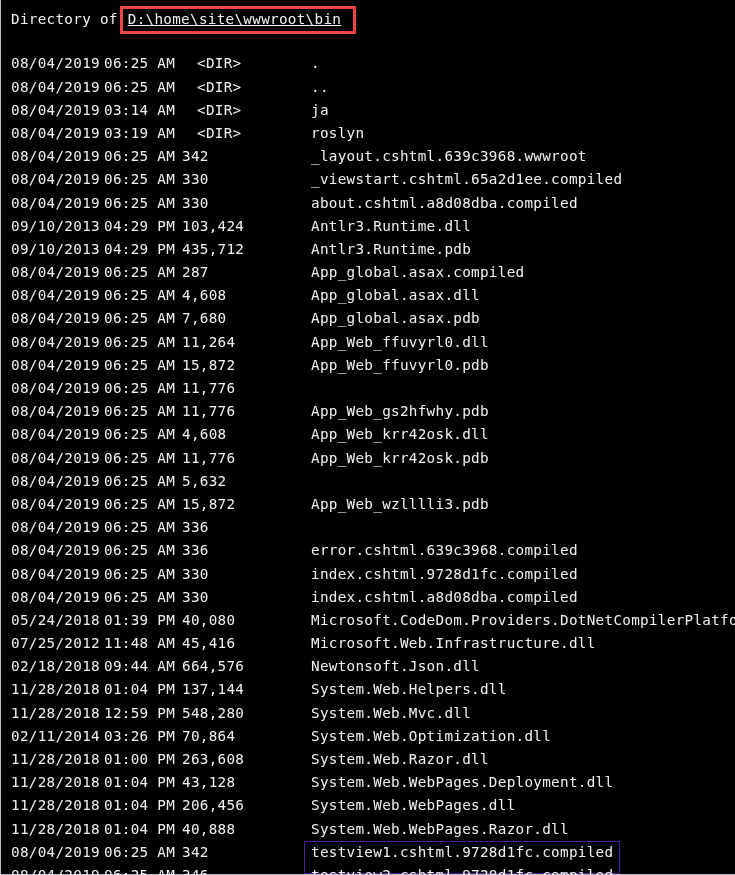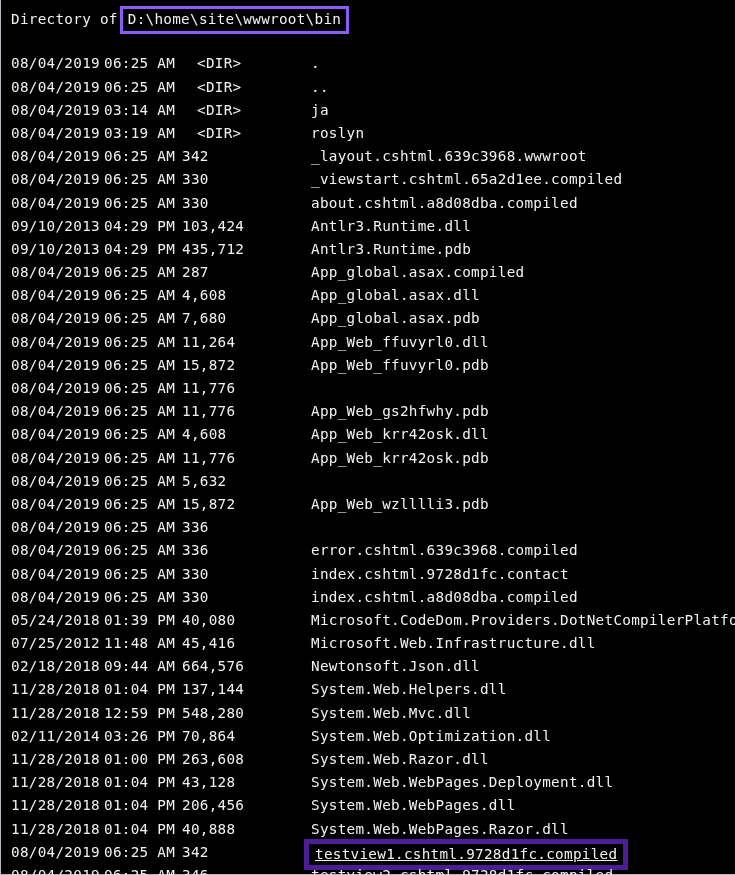--- a/index.html
+++ b/index.html
@@ -44,34 +44,34 @@
   }
   
   .col-date  { position: absolute; left: 10px; }
   .col-time  { position: absolute; left: 103px; }
   .col-dir   { position: absolute; left: 196px; }
   .col-size  { position: absolute; left: 181px; width: 122px; text-align: left; }
   .col-name  { position: absolute; left: 310px; }
 
   .hl-path {
     display: inline-block;
-    border: 3px solid #8b5cf6;
-    padding: 1px 5px 2px 5px;
+    border: 3px solid #ef4444;
+    padding: 1px 12px 2px 5px;
     margin-left: 2px;
     line-height: 19px;
     vertical-align: middle;
+    text-decoration: underline;
   }
   .hl-name {
     display: inline-block;
-    border: 5px solid #4c1d95;
-    padding: 0px 6px 1px 6px;
+    border: 1px solid #4c1d95;
+    padding: 0px 6px 11px 6px;
     margin-left: -7px;
     margin-top: -2px;
     line-height: 20px;
-    text-decoration: underline;
   }
 </style>
 </head>
 <body>
 
 <div id="console">
 
   <div class="header-line"><span>Directory of</span><span class="hl-path">D:\home\site\wwwroot\bin</span></div>
 
   <div class="spacer"></div>
@@ -92,21 +92,21 @@
       <div class="line"><span class="col-date">08/04/2019</span><span class="col-time">06:25 AM</span><span class="col-size">11,264</span><span class="col-name">App_Web_ffuvyrl0.dll</span></div>
       <div class="line"><span class="col-date">08/04/2019</span><span class="col-time">06:25 AM</span><span class="col-size">15,872</span><span class="col-name">App_Web_ffuvyrl0.pdb</span></div>
       <div class="line"><span class="col-date">08/04/2019</span><span class="col-time">06:25 AM</span><span class="col-size">11,776</span></div>
       <div class="line"><span class="col-date">08/04/2019</span><span class="col-time">06:25 AM</span><span class="col-size">11,776</span><span class="col-name">App_Web_gs2hfwhy.pdb</span></div>
       <div class="line"><span class="col-date">08/04/2019</span><span class="col-time">06:25 AM</span><span class="col-size">4,608</span><span class="col-name">App_Web_krr42osk.dll</span></div>
       <div class="line"><span class="col-date">08/04/2019</span><span class="col-time">06:25 AM</span><span class="col-size">11,776</span><span class="col-name">App_Web_krr42osk.pdb</span></div>
       <div class="line"><span class="col-date">08/04/2019</span><span class="col-time">06:25 AM</span><span class="col-size">5,632</span></div>
       <div class="line"><span class="col-date">08/04/2019</span><span class="col-time">06:25 AM</span><span class="col-size">15,872</span><span class="col-name">App_Web_wzlllli3.pdb</span></div>
       <div class="line"><span class="col-date">08/04/2019</span><span class="col-time">06:25 AM</span><span class="col-size">336</span></div>
       <div class="line"><span class="col-date">08/04/2019</span><span class="col-time">06:25 AM</span><span class="col-size">336</span><span class="col-name">error.cshtml.639c3968.compiled</span></div>
-      <div class="line"><span class="col-date">08/04/2019</span><span class="col-time">06:25 AM</span><span class="col-size">330</span><span class="col-name">index.cshtml.9728d1fc.contact</span></div>
+      <div class="line"><span class="col-date">08/04/2019</span><span class="col-time">06:25 AM</span><span class="col-size">330</span><span class="col-name">index.cshtml.9728d1fc.compiled</span></div>
       <div class="line"><span class="col-date">08/04/2019</span><span class="col-time">06:25 AM</span><span class="col-size">330</span><span class="col-name">index.cshtml.a8d08dba.compiled</span></div>
       <div class="line"><span class="col-date">05/24/2018</span><span class="col-time">01:39 PM</span><span class="col-size">40,080</span><span class="col-name">Microsoft.CodeDom.Providers.DotNetCompilerPlatform.dll</span></div>
       <div class="line"><span class="col-date">07/25/2012</span><span class="col-time">11:48 AM</span><span class="col-size">45,416</span><span class="col-name">Microsoft.Web.Infrastructure.dll</span></div>
       <div class="line"><span class="col-date">02/18/2018</span><span class="col-time">09:44 AM</span><span class="col-size">664,576</span><span class="col-name">Newtonsoft.Json.dll</span></div>
       <div class="line"><span class="col-date">11/28/2018</span><span class="col-time">01:04 PM</span><span class="col-size">137,144</span><span class="col-name">System.Web.Helpers.dll</span></div>
       <div class="line"><span class="col-date">11/28/2018</span><span class="col-time">12:59 PM</span><span class="col-size">548,280</span><span class="col-name">System.Web.Mvc.dll</span></div>
       <div class="line"><span class="col-date">02/11/2014</span><span class="col-time">03:26 PM</span><span class="col-size">70,864</span><span class="col-name">System.Web.Optimization.dll</span></div>
       <div class="line"><span class="col-date">11/28/2018</span><span class="col-time">01:00 PM</span><span class="col-size">263,608</span><span class="col-name">System.Web.Razor.dll</span></div>
       <div class="line"><span class="col-date">11/28/2018</span><span class="col-time">01:04 PM</span><span class="col-size">43,128</span><span class="col-name">System.Web.WebPages.Deployment.dll</span></div>
       <div class="line"><span class="col-date">11/28/2018</span><span class="col-time">01:04 PM</span><span class="col-size">206,456</span><span class="col-name">System.Web.WebPages.dll</span></div>

